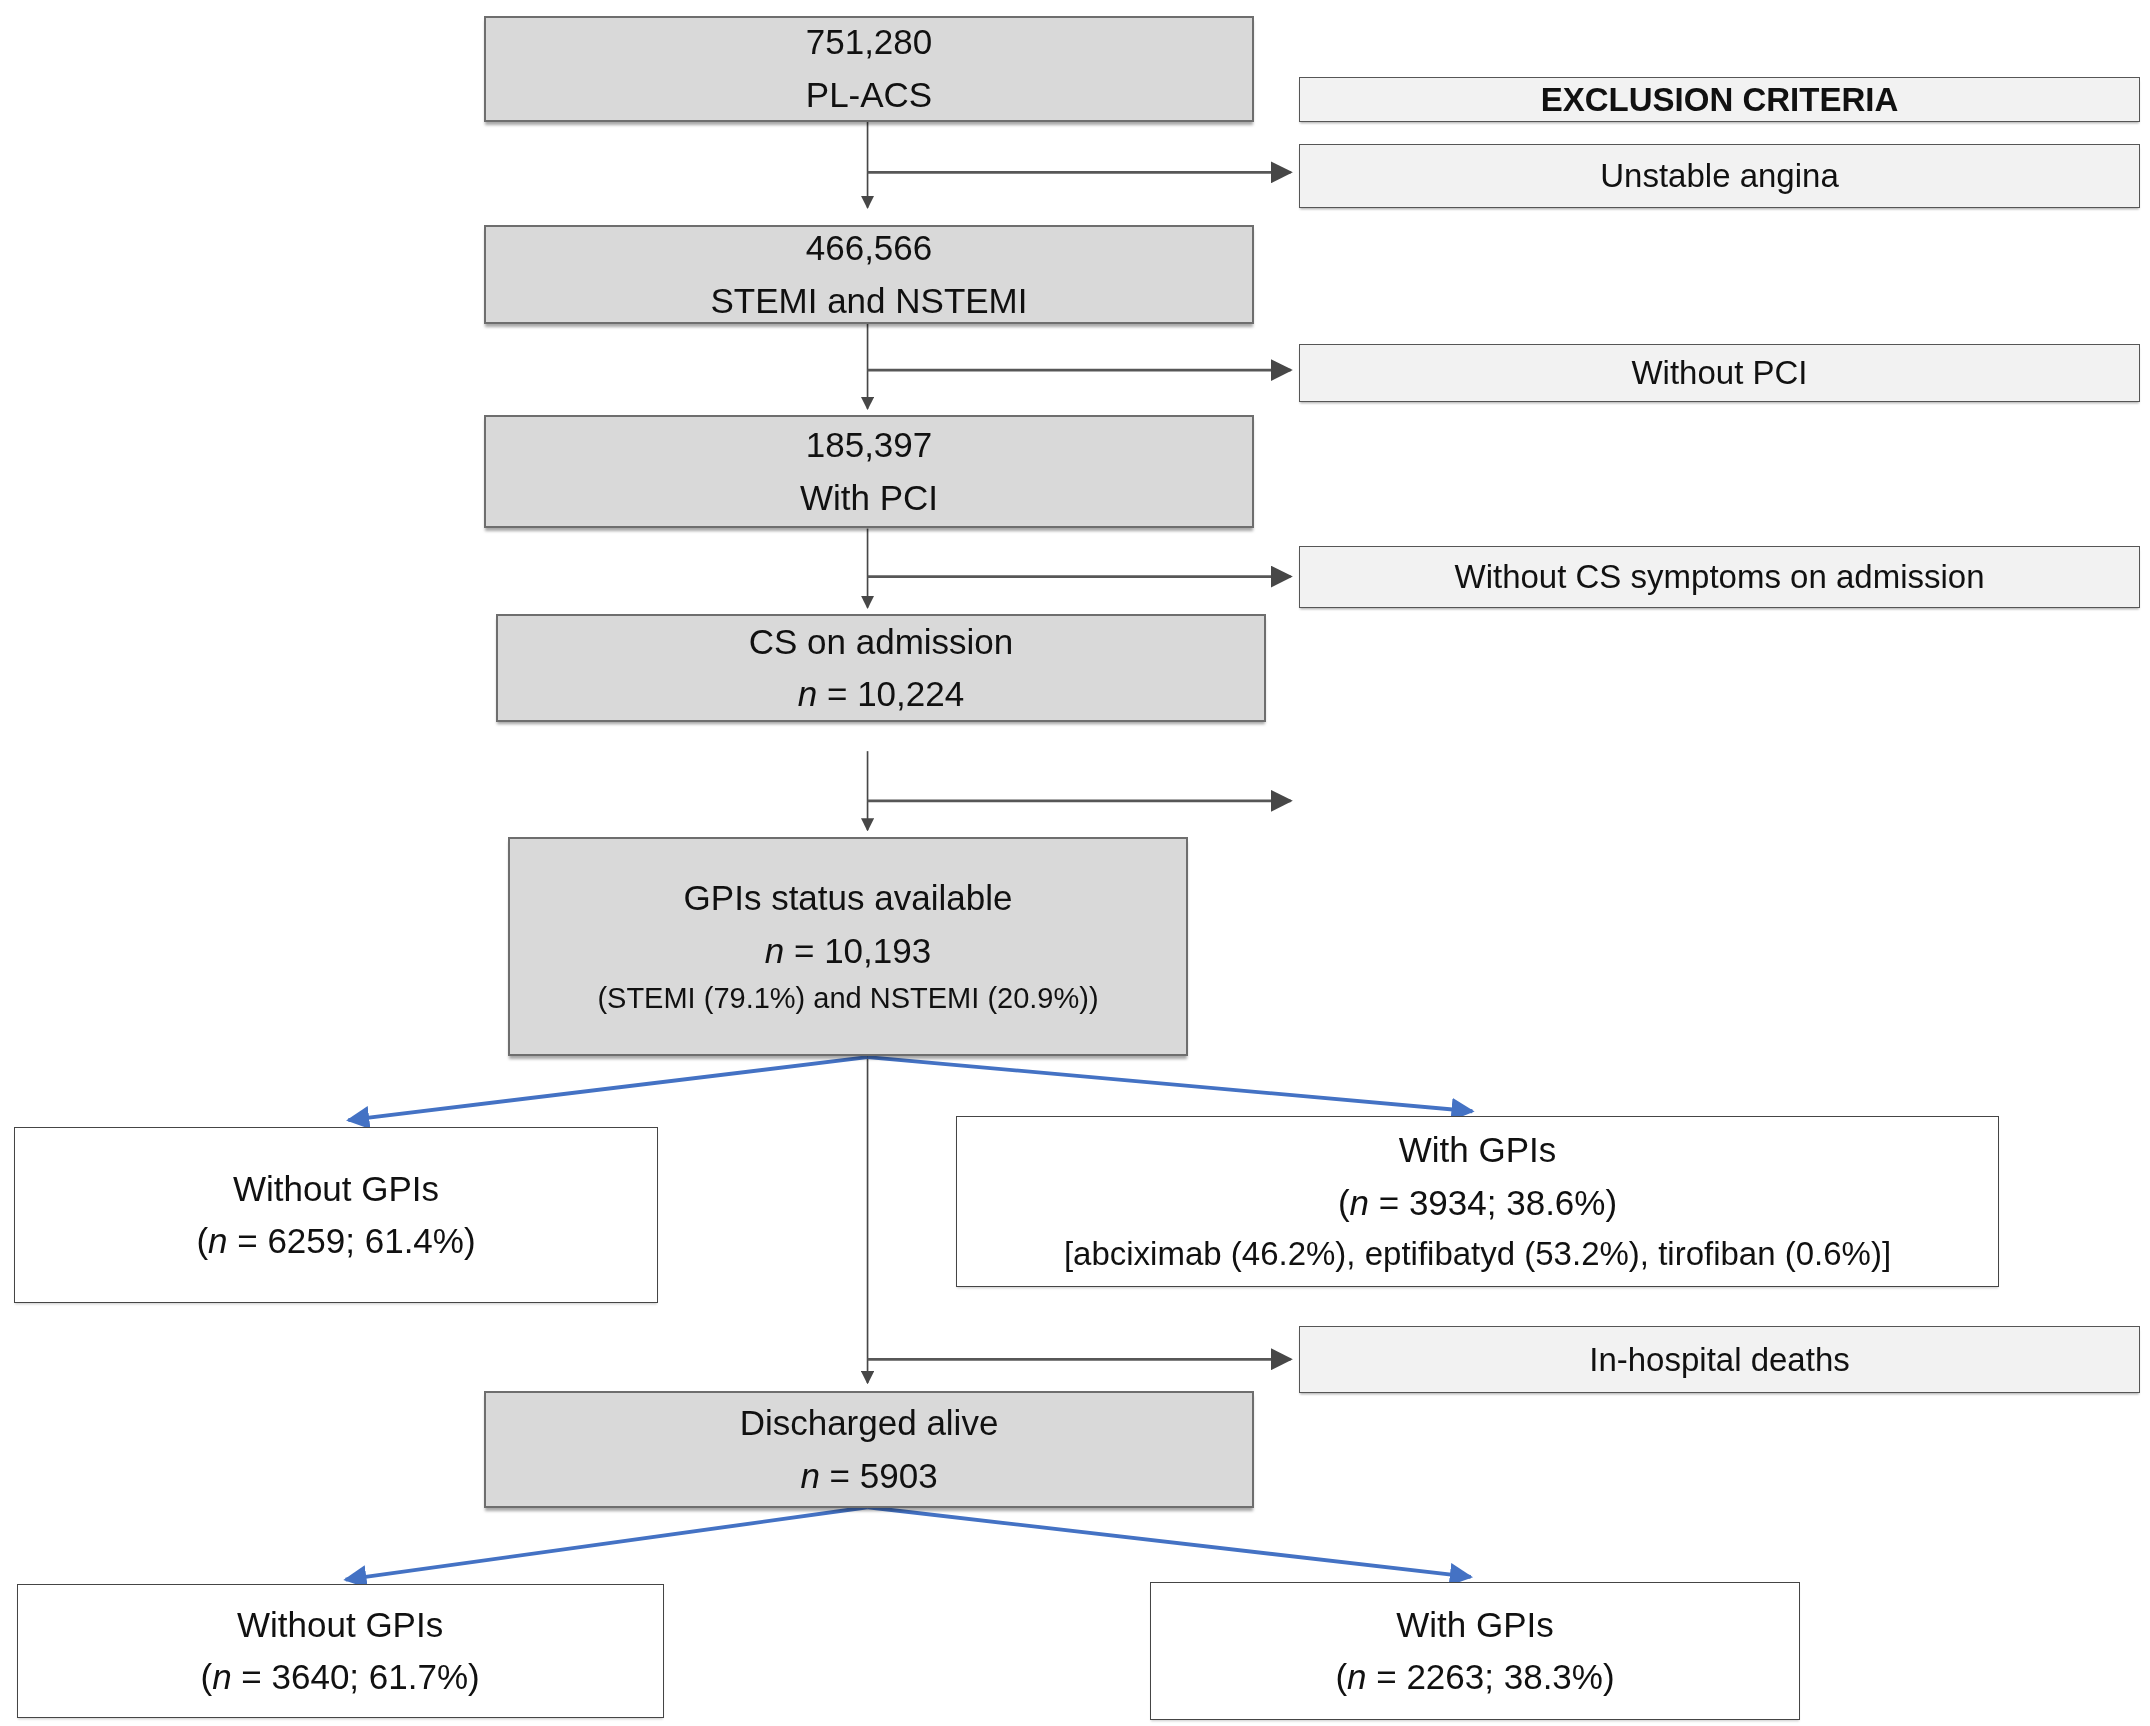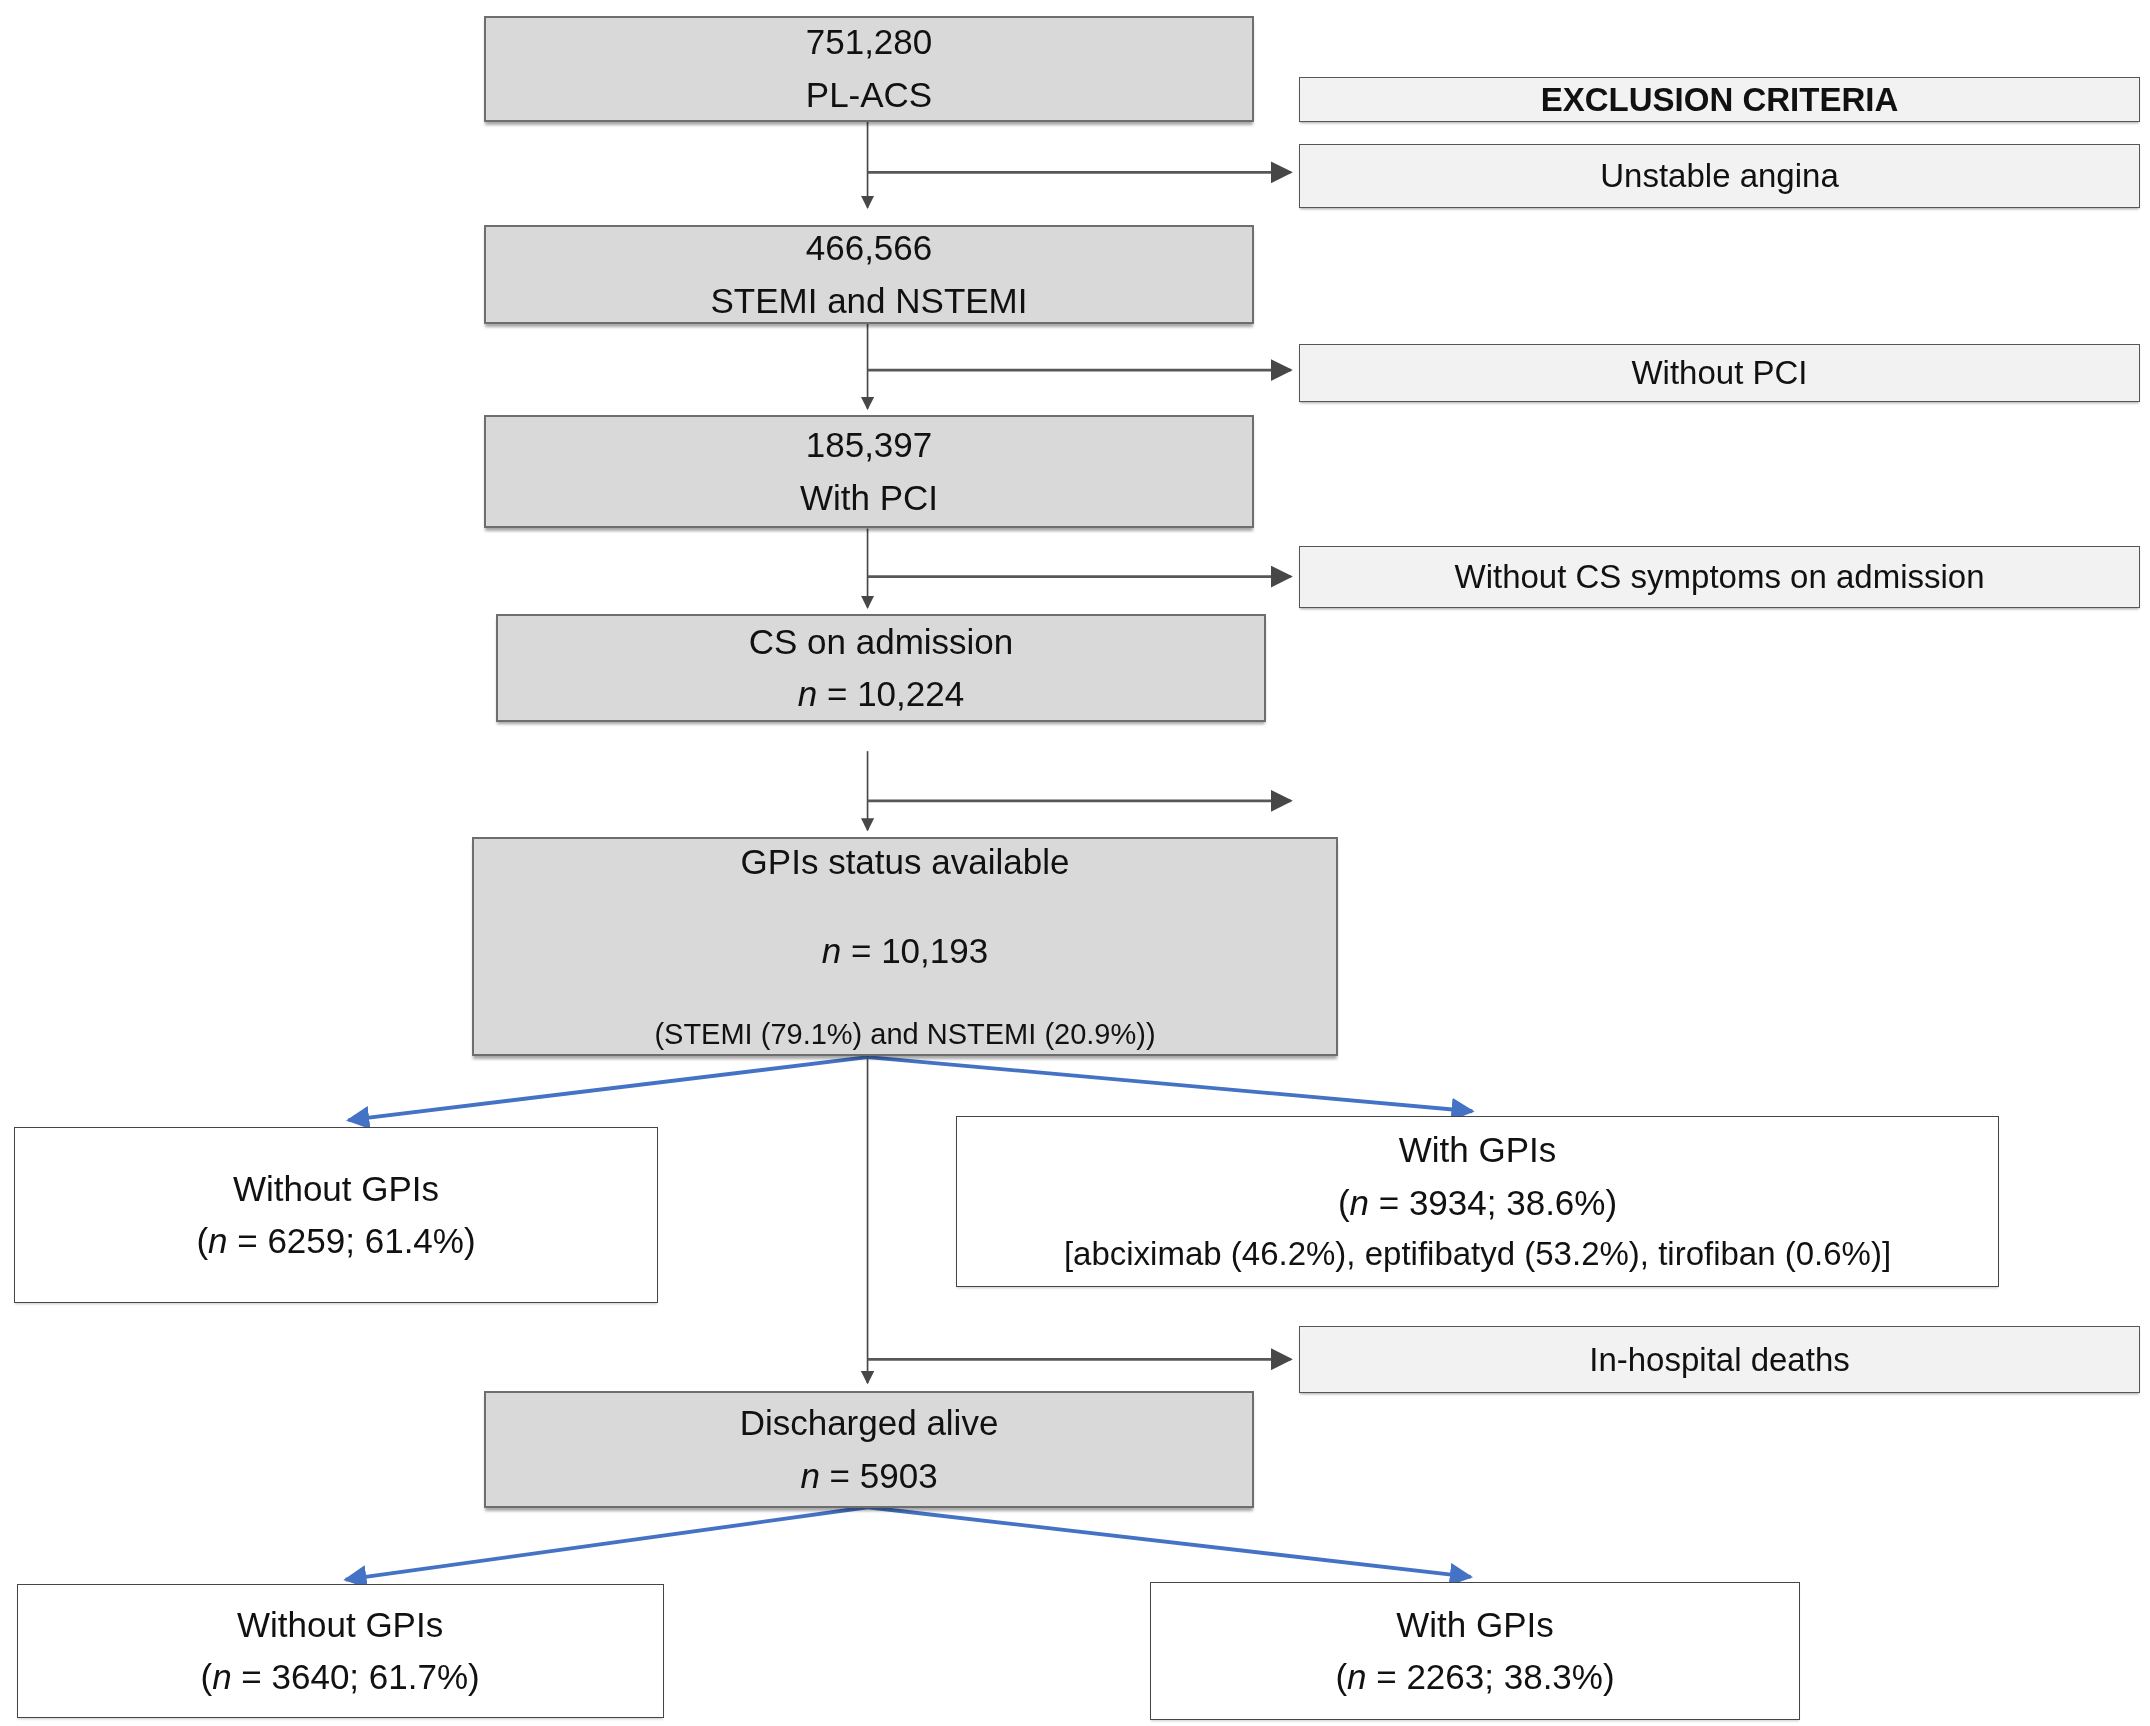--- a/index.html
+++ b/index.html
@@ -102,21 +102,21 @@
   <div class="box gray" style="left:484px; top:415px; width:770px; height:113px;">
     <div class="bl">185,397</div>
     <div class="bl">With PCI</div>
   </div>
 
   <div class="box gray" style="left:496px; top:614px; width:770px; height:108px;">
     <div class="bl">CS on admission</div>
     <div class="bl"><span></span><i class="nv">n</i><span> = 10,224</span></div>
   </div>
 
-  <div class="box gray" style="left:472px; top:837px; width:866px; height:219px;gap:36px;">
+  <div class="box gray" style="left:508px; top:837px; width:680px; height:219px;">
     <div class="bl">GPIs status available</div>
     <div class="bl"><span></span><i class="nv">n</i><span> = 10,193</span></div>
     <div class="bl small">(STEMI (79.1%) and NSTEMI (20.9%))</div>
   </div>
 
   <div class="box gray" style="left:484px; top:1391px; width:770px; height:117px;align-items:center;">
     <div class="bl">Discharged alive</div>
     <div class="bl"><span></span><i class="nv">n</i><span> = 5903</span></div>
   </div>
 

